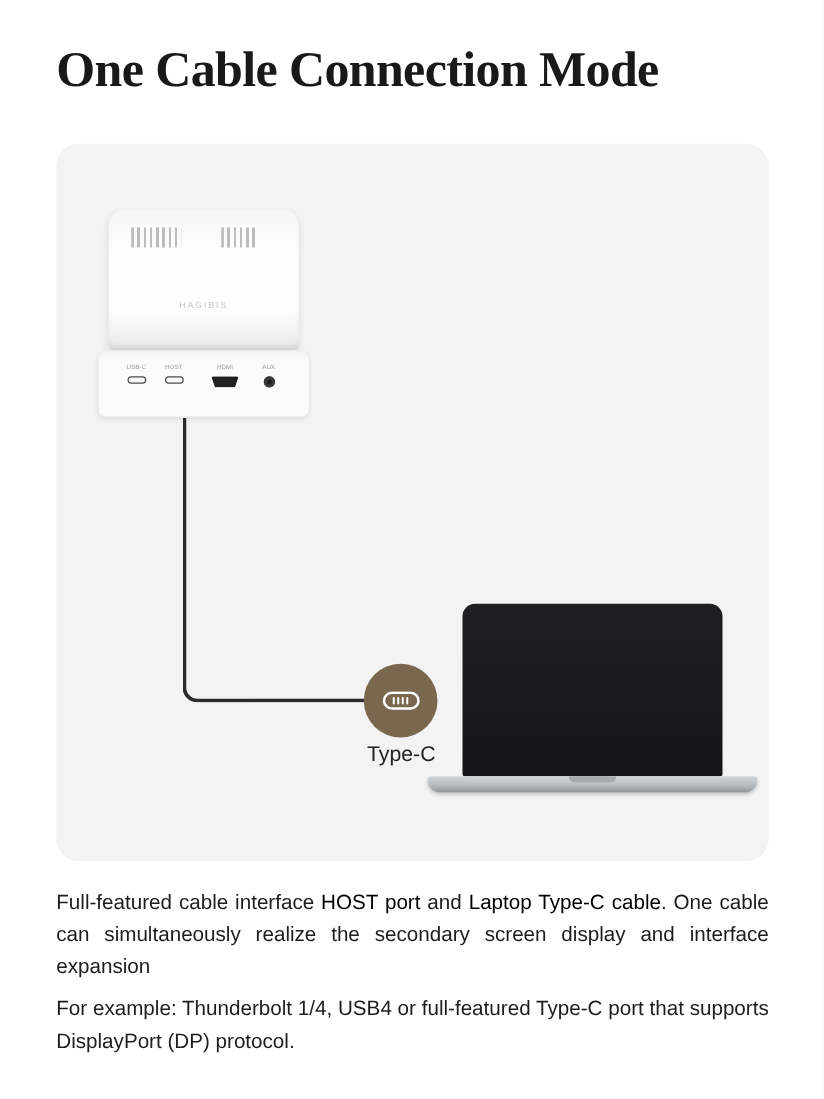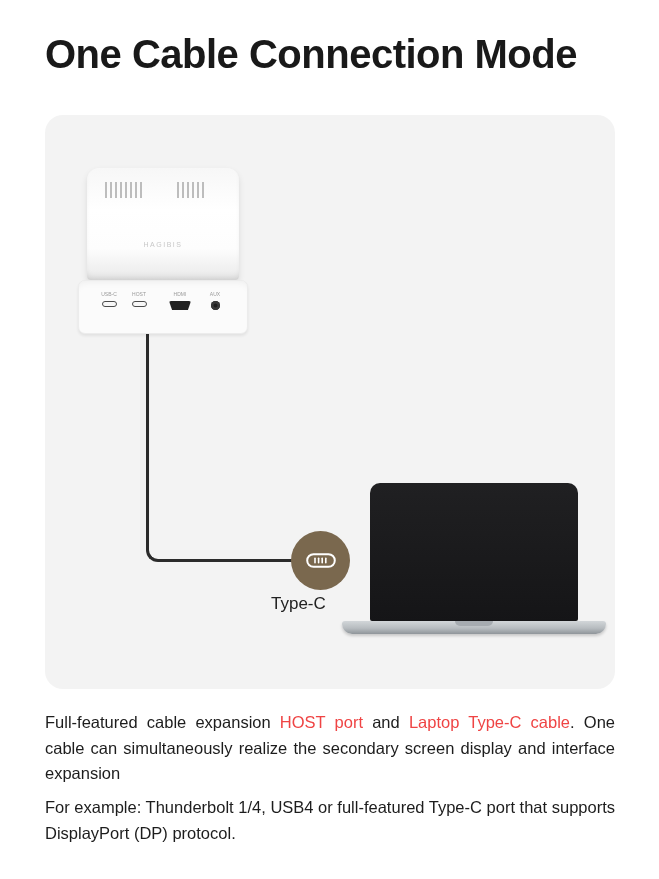--- a/index.html
+++ b/index.html
@@ -14,20 +14,21 @@
 
   
   .title {
     position: absolute;
     left: 45px; top: 32px;
     width: 580px;
     font-size: 40px;
     font-weight: bold;
     letter-spacing: -0.5px;
     color: #191919;
+    font-family: Liberation Serif, serif;
   }
 
   
   .panel {
     position: absolute;
     left: 45px; top: 115px;
     width: 570px; height: 574px;
     background: #f3f3f3;
     border-radius: 18px;
   }
@@ -109,20 +110,21 @@
     left: 246px; top: 416px;
     width: 59px; height: 59px;
     border-radius: 50%;
     background: #7a684e;
     display: flex; align-items: center; justify-content: center;
   }
   .connector-label {
     position: absolute;
     left: 226px; top: 479px;
     width: 100px;
+    text-align: center;
     font-size: 17px;
     color: #222222;
   }
 
   
   .laptop-screen {
     position: absolute;
     left: 325px; top: 368px;
     width: 208px; height: 138px;
     background: linear-gradient(180deg, #202022 0%, #151517 100%);
@@ -150,21 +152,21 @@
     position: absolute;
     left: 45px;
     width: 570px;
     font-size: 16.5px;
     line-height: 25.5px;
     color: #1d1d1d;
     text-align: justify;
   }
   .desc-1 { top: 710px; }
   .desc-2 { top: 795px; }
-  .hl { color: #ef4444; }
+  .hl { color: #000000; }
 </style>
 </head>
 <body>
 
 <div class="page">
 
   <h1 class="title">One Cable Connection Mode</h1>
 
   <div class="panel">
 
@@ -209,17 +211,17 @@
     </div>
     <div class="connector-label">Type-C</div>
 
     <div class="laptop-screen"></div>
     <div class="laptop-base">
       <div class="laptop-notch"></div>
     </div>
 
   </div>
 
-  <p class="desc desc-1"><span>Full-featured cable expansion </span><span class="hl">HOST port</span><span> and </span><span class="hl">Laptop Type-C cable</span><span>. One cable can simultaneously realize the secondary screen display and interface expansion</span></p>
+  <p class="desc desc-1"><span>Full-featured cable interface </span><span class="hl">HOST port</span><span> and </span><span class="hl">Laptop Type-C cable</span><span>. One cable can simultaneously realize the secondary screen display and interface expansion</span></p>
 
   <p class="desc desc-2"><span>For example: Thunderbolt 1/4, USB4 or full-featured Type-C port that supports DisplayPort (DP) protocol.</span></p>
 
 </div>
 
 </body></html>

